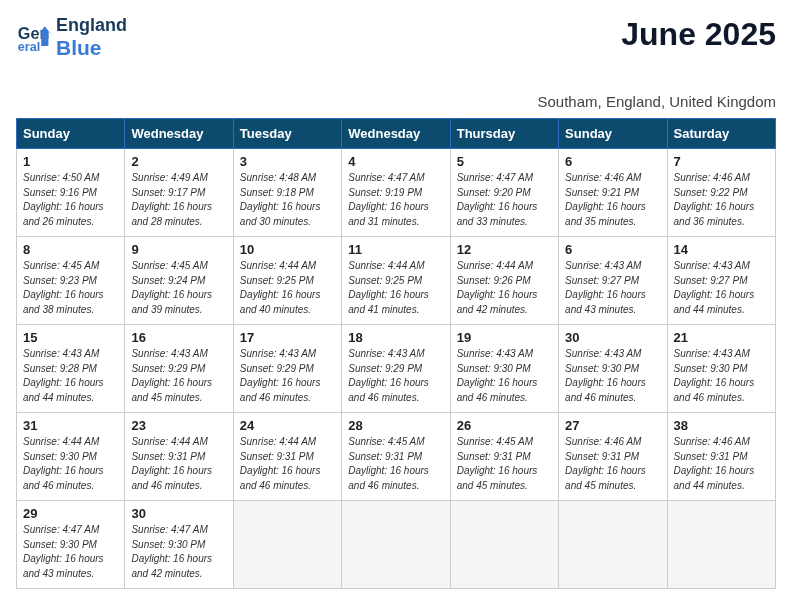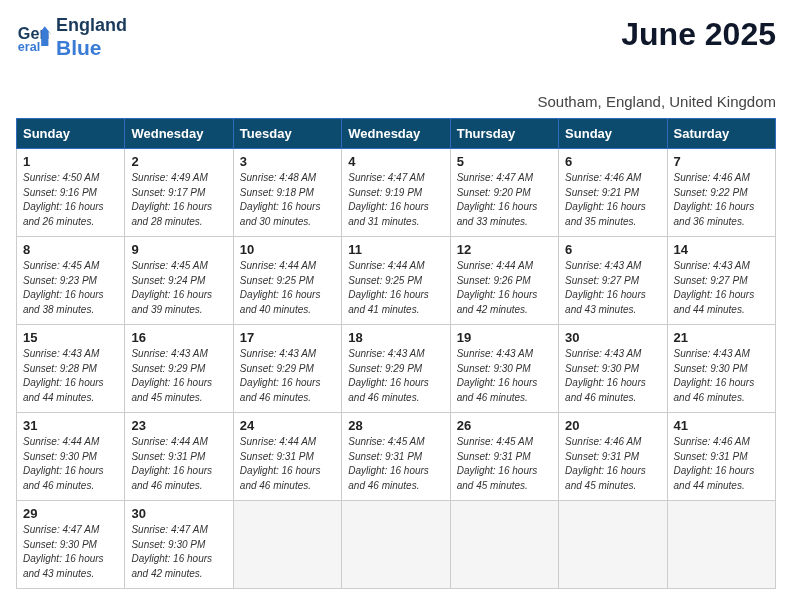--- a/index.html
+++ b/index.html
@@ -220,25 +220,25 @@
         </td>
         <td>
           <span class="day-num">28</span>
           <div class="day-info">Sunrise: 4:45 AM<br>Sunset: 9:31 PM<br>Daylight: 16 hours and 46 minutes.</div>
         </td>
         <td>
           <span class="day-num">26</span>
           <div class="day-info">Sunrise: 4:45 AM<br>Sunset: 9:31 PM<br>Daylight: 16 hours and 45 minutes.</div>
         </td>
         <td>
-          <span class="day-num">20</span>
+          <span class="day-num">27</span>
           <div class="day-info">Sunrise: 4:46 AM<br>Sunset: 9:31 PM<br>Daylight: 16 hours and 45 minutes.</div>
         </td>
         <td>
-          <span class="day-num">41</span>
+          <span class="day-num">38</span>
           <div class="day-info">Sunrise: 4:46 AM<br>Sunset: 9:31 PM<br>Daylight: 16 hours and 44 minutes.</div>
         </td>
       </tr>
       <tr class="week-row">
         <td>
           <span class="day-num">29</span>
           <div class="day-info">Sunrise: 4:47 AM<br>Sunset: 9:30 PM<br>Daylight: 16 hours and 43 minutes.</div>
         </td>
         <td>
           <span class="day-num">30</span>

